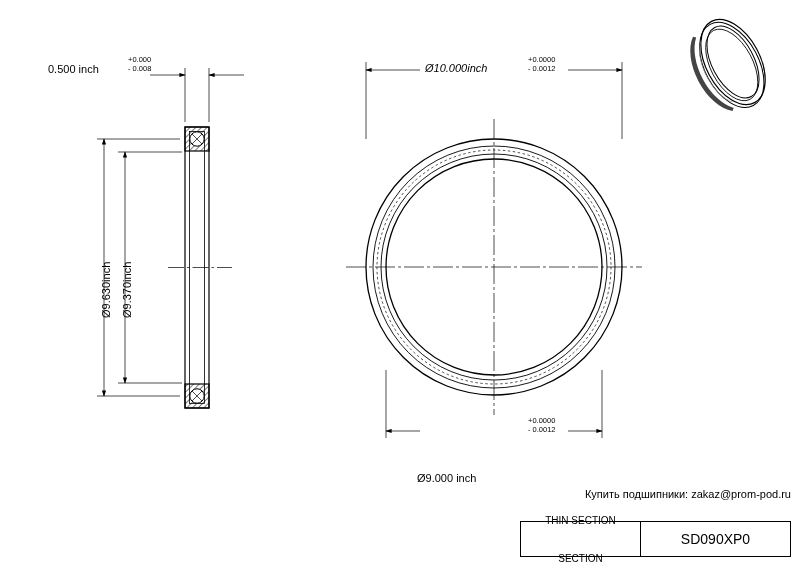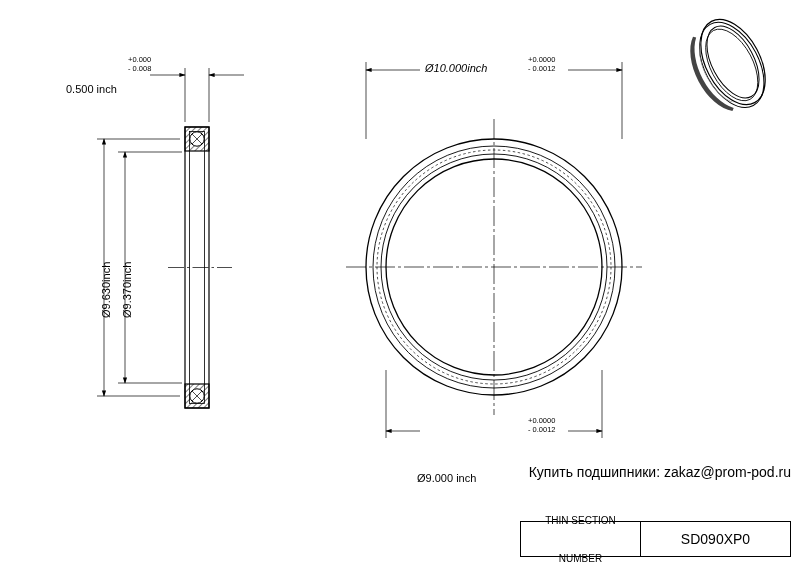--- a/index.html
+++ b/index.html
@@ -74,22 +74,22 @@
   }
   #tb-part {
     flex: 1;
     font-size: 14px;
     align-items: center;
     justify-content: center;
   }
   #promo {
     position: absolute;
     right: 9px;
-    top: 464px;
-    font-size: 14px;
+    top: 488px;
+    font-size: 11px;
     color: #000;
     white-space: nowrap;
   }
 </style>
 </head>
 <body>
 
 <svg id="sheet" viewBox="0 0 800 565" width="800" height="565" xmlns="http://www.w3.org/2000/svg">
 
   <defs>
@@ -176,21 +176,21 @@
       <ellipse cx="0" cy="0" rx="21" ry="39" fill="#fff" stroke="#000" stroke-width="1"></ellipse>
       <ellipse cx="-2.5" cy="2" rx="27" ry="46" stroke="#000" stroke-width="1"></ellipse>
       <ellipse cx="-2.5" cy="2" rx="21" ry="39" stroke="#000" stroke-width="0.8"></ellipse>
       <path d="M -23.5 -41 A 27 46 0 0 0 -23.5 43 L -21 41 A 27 46 0 0 1 -21 -39 Z" fill="#444" stroke="none"></path>
       <path d="M -18 -34 A 21 39 0 0 0 -18 36 L -20.5 34 A 21 39 0 0 1 -20.5 -32 Z" fill="#888" stroke="none"></path>
     </g>
   </g>
 
 </svg>
 
-<div class="lbl" style="left:66px; top:63px;margin-top:20px;">0.500 inch</div>
+<div class="lbl" style="left:48px; top:63px;">0.500 inch</div>
 <div class="tolbox" style="left:128px; top:55px;">
   <div>+0.000</div>
   <div>- 0.008</div>
 </div>
 
 <div class="lbl rot" style="left:100px; top:318px;">Ø9.630inch</div>
 
 <div class="lbl rot" style="left:121px; top:318px;">Ø9.370inch</div>
 
 <div class="lbl" style="left:425px; top:62px;font-style:italic;">Ø10.000inch</div>
@@ -203,16 +203,16 @@
 <div class="tolbox" style="left:528px; top:416px;">
   <div>+0.0000</div>
   <div>- 0.0012</div>
 </div>
 
 <div id="promo">Купить подшипники: zakaz@prom-pod.ru</div>
 
 <div id="titleblock">
   <div class="tb-cell" id="tb-desc">
     <span>THIN SECTION</span>
-    <span>NUMBER</span>
+    <span>SECTION</span>
   </div>
   <div class="tb-cell" id="tb-part">SD090XP0</div>
 </div>
 
 </body></html>

